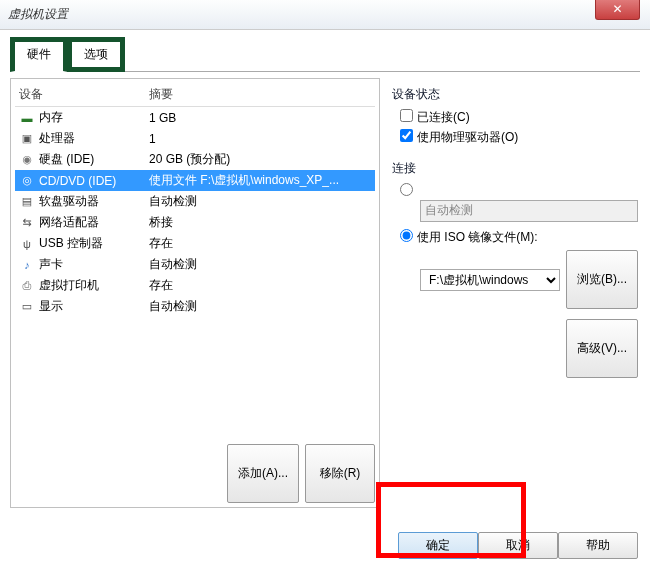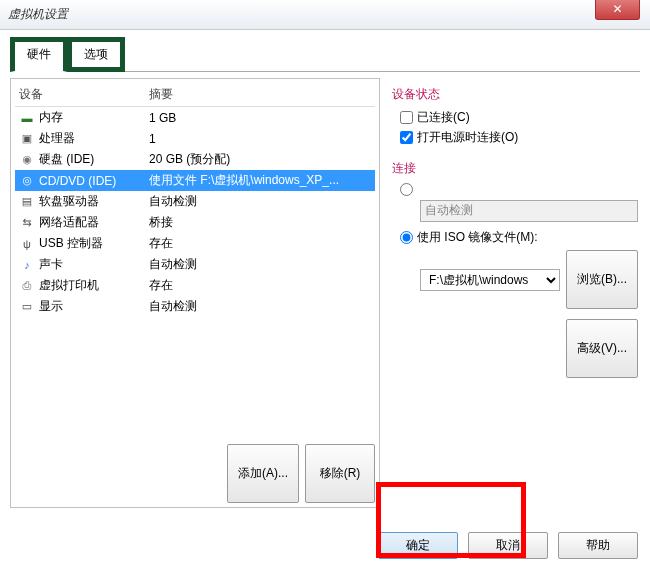--- a/index.html
+++ b/index.html
@@ -28,31 +28,31 @@
 .row.selected { background: #3399ff; color: #fff; }
 .row .icon { width: 16px; height: 14px; margin-right: 4px; display: inline-flex; align-items: center; justify-content: center; }
 .row .dev { width: 110px; }
 .row .sum { flex: 1; white-space: nowrap; overflow: hidden; text-overflow: ellipsis; }
 
 .btn-row { display: flex; justify-content: flex-end; gap: 6px; margin-top: 6px; }
 .btn { padding: 20px 10px; background: linear-gradient(#fdfdfd, #e6e6e6); border: 1px solid #999; border-radius: 2px; cursor: pointer; min-width: 70px; text-align: center; }
 .btn.primary { border-color: #5b9bd5; background: linear-gradient(#eaf3fb, #cfe4f5); }
 
 .right-panel { width: 250px; padding: 4px 2px; }
-.group-title { margin: 4px 0 6px 0; color: #be185d; }
+.group-title { margin: 4px 0 6px 0; color: #0f172a; }
 .group { margin-bottom: 14px; padding-left: 8px; }
-.chk-row { display: flex; align-items: center; margin: 3px 0; gap: 4px; }
+.chk-row { display: flex; align-items: flex-start; margin: 3px 0; gap: 4px; }
 .chk-row input[type=checkbox] { width: 13px; height: 13px; }
 .chk-row input[type=radio] { width: 13px; height: 13px; }
 .dropdown { display: flex; align-items: center; gap: 6px; margin: 4px 0 0 20px; }
 .dropdown select, .dropdown .select-fake { flex: 1; height: 22px; border: 1px solid #aaa; padding: 1px 4px; background: #fff; font-size: 12px; }
 .dropdown.disabled .select-fake { background: #f0f0f0; color: #888; }
 .advanced-row { text-align: right; margin-top: 10px; }
 
-.footer { position: absolute; bottom: 8px; right: 12px; display: flex; gap: 10px; align-items: center; }
+.footer { position: absolute; bottom: 8px; right: 12px; display: flex; align-items: center; }
 .footer .btn { min-width: 80px; padding: 4px 12px; }
 
 .red-box { position: absolute; border: 5px solid red; pointer-events: none; }
 .red-box.big { left: 376px; top: 482px; width: 150px; height: 76px; }
 
 
 .ico { font-size: 11px; }
 .ico-mem { color: #2a7a2a; }
 .ico-cpu { color: #555; }
 .ico-disk { color: #777; }
@@ -147,21 +147,21 @@
 
     <div class="right-panel">
       <div class="group-title">设备状态</div>
       <div class="group">
         <label class="chk-row">
           <input type="checkbox" style="">
           <span><span>已连接(C)</span></span>
         </label>
         <label class="chk-row">
           <input type="checkbox" checked="" style="">
-          <span><span>打开电源时连接(O)</span></span>
+          <span><span>使用物理驱动器(O)</span></span>
         </label>
       </div>
 
       <div class="group-title">连接</div>
       <div class="group">
         <label class="chk-row">
           <input type="radio" name="conn" style="">
         </label>
         <div class="dropdown disabled">
           <div class="select-fake">自动检测</div>

